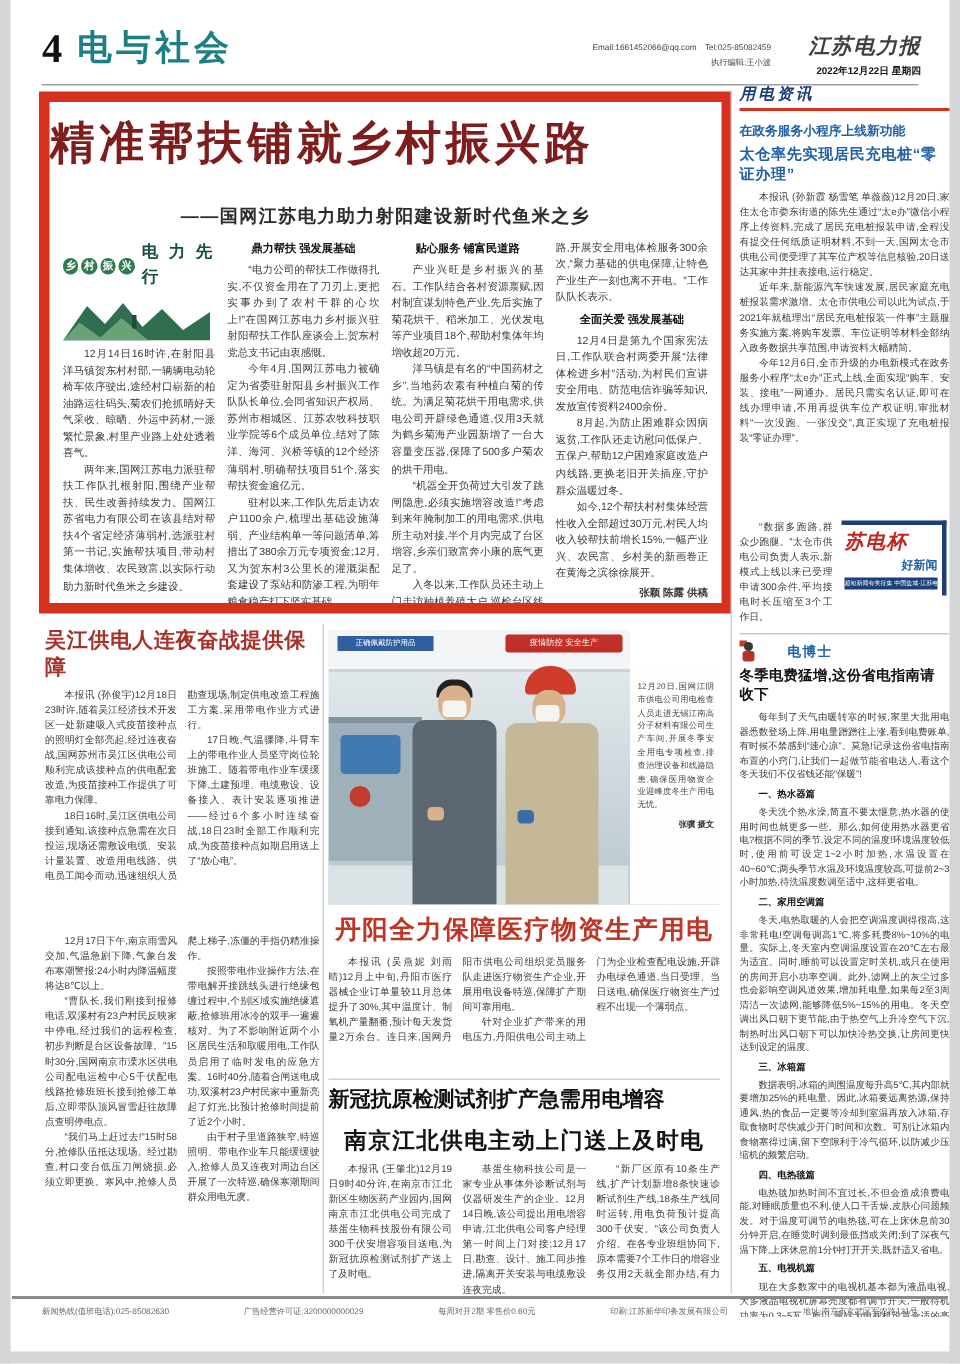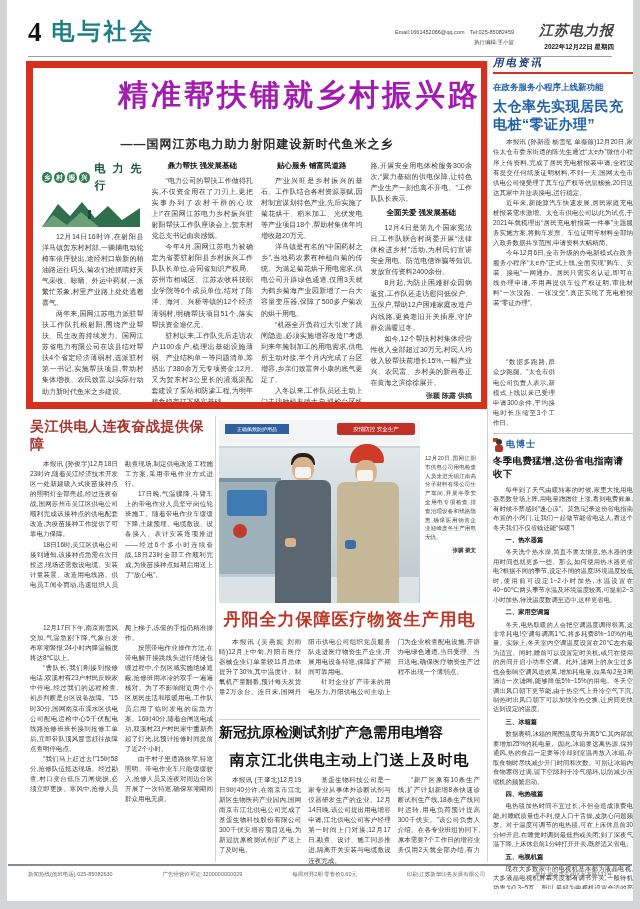--- a/index.html
+++ b/index.html
@@ -15,21 +15,21 @@
   .pgnum{font-family:"Liberation Serif","DejaVu Serif",serif;font-weight:bold;font-size:27px;color:#111;margin-right:10px;line-height:1.1;}
   .section{font-family:"Liberation Serif","DejaVu Serif",serif;font-weight:bold;font-size:23px;color:#1d7f86;letter-spacing:3px;line-height:1.25;}
   .mh-spacer{flex:1;}
   .mh-meta{font-size:5.5px;color:#444;text-align:right;line-height:1.8;margin-top:10px;}
   .mh-brand{width:92px;margin-left:8px;text-align:right;margin-top:4px;}
   .brand{font-family:"Liberation Serif","DejaVu Serif",serif;font-weight:bold;font-style:italic;font-size:14px;color:#404040;letter-spacing:1px;}
   .issue-date{font-size:6.5px;font-weight:bold;color:#111;margin-top:3px;}
   .rule-h{position:absolute;background:#9aa0a4;height:1px;}
   
   .highlight{position:absolute;left:26px;top:61px;width:462px;height:348px;border:7px solid #d6301f;background:#fff;box-sizing:border-box;overflow:hidden;}
-  .lead-title{font-family:"Liberation Serif","DejaVu Serif",serif;font-weight:bold;font-size:30px;letter-spacing:3px;color:#a21caf;text-align:right;margin-top:7px;}
+  .lead-title{font-family:"Liberation Serif","DejaVu Serif",serif;font-weight:bold;font-size:30px;letter-spacing:3px;color:#7f1d1d;text-align:left;margin-top:7px;}
   .lead-sub{font-size:12px;font-weight:bold;color:#2c2c2c;text-align:center;margin-top:5px;letter-spacing:1px;}
   .lead-cols{column-count:4;column-gap:8px;margin:7px 9px 0 9px;height:252px;overflow:hidden;
     font-size:7px;line-height:1.58;color:#3a3a3a;text-align:justify;}
   .p{margin:0;text-indent:2em;}
   .sub{margin:3px 0;text-indent:0;text-align:center;font-weight:bold;color:#111;font-size:7.5px;}
   .credit{margin:2px 0 0 0;text-indent:0;text-align:right;font-weight:bold;}
   
   .xclogo{break-inside:avoid;margin-bottom:4px;}
   .xc-top{display:flex;align-items:center;gap:2px;}
   .seal{display:inline-block;width:11px;height:11px;border-radius:50%;background:#2f7a4e;color:#fff;font-size:7px;line-height:11px;text-align:center;font-weight:bold;}
@@ -59,29 +59,29 @@
   .ph-hat{position:absolute;width:34px;height:19px;background:#d03a28;border-radius:17px 17px 3px 3px;}
   .ph-glove{position:absolute;width:11px;height:9px;background:#3a6ea8;border-radius:3px;}
   .ph-caption{position:absolute;right:0;top:0;width:60px;height:100%;background:rgba(255,255,255,.96);padding:34px 4px 4px 5px;box-sizing:border-box;font-size:5.5px;line-height:1.6;color:#444;text-align:justify;}
   .ph-credit{text-align:right;font-weight:bold;margin-top:4px;color:#333;}
   
   .rightcol{position:absolute;left:493px;top:56px;width:140px;}
   .col-label{font-size:10.5px;font-weight:bold;font-style:italic;color:#1b3f7a;letter-spacing:2px;}
   .red-under{height:2px;background:#d6301f;margin-top:2px;}
   .blue{color:#2161a8;}
   .tc-kicker{font-size:8.5px;font-weight:bold;margin-top:8px;}
-  .tc-title{font-size:14px;font-weight:bold;margin-top:3px;line-height:1.3;letter-spacing:.5px;}
+  .tc-title{font-size:10px;font-weight:bold;margin-top:3px;line-height:1.3;letter-spacing:.5px;}
   .tail-row{display:flex;margin-top:2px;}
   .tail-text{width:62px;font-size:6.5px;line-height:1.55;color:#3a3a3a;text-align:justify;}
   .sudianbei{width:70px;height:50px;margin-left:6px;border-top:3px solid #1b3f7a;border-right:3px solid #1b3f7a;padding:2px 3px 0 2px;box-sizing:border-box;position:relative;}
   .sdb-title{font-family:"Liberation Serif","DejaVu Serif",serif;font-weight:bold;font-style:italic;font-size:13px;color:#c32420;letter-spacing:1px;}
   .sdb-sub{font-size:8px;font-weight:bold;color:#2161a8;text-align:right;margin-top:1px;}
   .sdb-strip{margin-top:3px;background:#1b3f7a;color:#fff;font-size:4px;line-height:8px;height:8px;white-space:nowrap;overflow:hidden;text-align:center;}
   .thin-div{height:1px;background:#c6cacd;margin:5px 0 4px 0;}
-  .doc-row{display:flex;gap:2px;margin:2px 0 3px 0;}
+  .doc-row{display:flex;align-items:center;gap:21px;margin:2px 0 3px 0;}
   .di{position:relative;width:11px;height:14px;display:inline-block;}
   .di-flag{position:absolute;left:0;top:0;width:5px;height:4px;background:#c23b2d;}
   .di-head{position:absolute;left:3px;top:1px;width:6px;height:6px;border-radius:50%;background:#3a3632;}
   .di-body{position:absolute;left:2px;top:7px;width:8px;height:7px;border-radius:2px;background:#b5342a;}
   .doc-label{font-size:9px;font-weight:bold;color:#2161a8;letter-spacing:1px;}
   .wt-title{font-size:9.5px;font-weight:bold;color:#111;margin:3px 0 4px 0;letter-spacing:.3px;}
   .wt-body{font-size:6.3px;line-height:1.5;color:#3a3a3a;text-align:justify;height:404px;overflow:hidden;}
   .sub2{margin:3px 0;text-indent:2em;font-weight:bold;color:#111;}
   
   .footer-rule{position:absolute;left:8px;top:864px;width:624px;height:2px;background:#868c90;}
@@ -230,20 +230,25 @@
   <p class="p">本报讯 (孙新霞 杨雪笔 单薇薇)12月20日,家住太仓市娄东街道的陈先生通过“太e办”微信小程序上传资料,完成了居民充电桩报装申请,全程没有提交任何纸质证明材料,不到一天,国网太仓市供电公司便受理了其车位产权等信息核验,20日送达其家中并挂表接电,运行稳定。</p>
       <p class="p">近年来,新能源汽车快速发展,居民家庭充电桩报装需求激增。太仓市供电公司以此为试点,于2021年就梳理出“居民充电桩报装一件事”主题服务实施方案,将购车发票、车位证明等材料全部纳入政务数据共享范围,申请资料大幅精简。</p>
       <p class="p">今年12月6日,全市升级的办电新模式在政务服务小程序“太e办”正式上线,全面实现“购车、安装、接电”一网通办。居民只需实名认证,即可在线办理申请,不用再提供车位产权证明,审批材料“一次没跑、一张没交”,真正实现了充电桩报装“零证办理”。</p>
     </div>
 
   <div class="tail-row">
     <div class="tail-text">
 
     <p class="p">“数据多跑路,群众少跑腿。”太仓市供电公司负责人表示,新模式上线以来已受理申请300余件,平均接电时长压缩至3个工作日。</p>
       </div>
+    <div class="sudianbei">
+      <div class="sdb-title">苏电杯</div>
+      <div class="sdb-sub">好新闻</div>
+      <div class="sdb-strip">超短新闻有奖征集 中国盐城·江苏电建一公司联办</div>
+    </div>
   </div>
 
   <div class="thin-div"></div>
 
   <div class="doc-row">
     <span class="di">
       <span class="di-flag"></span>
         <span class="di-head"></span>
         <span class="di-body"></span>
     </span>

